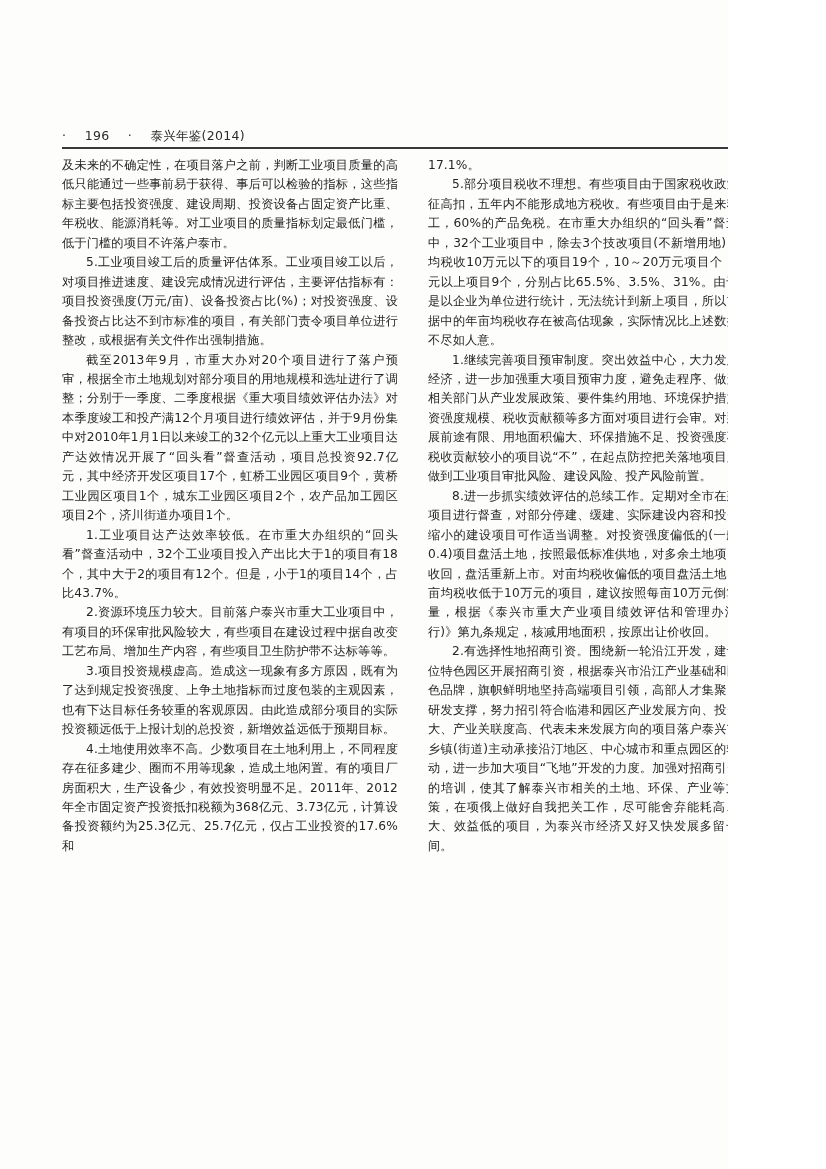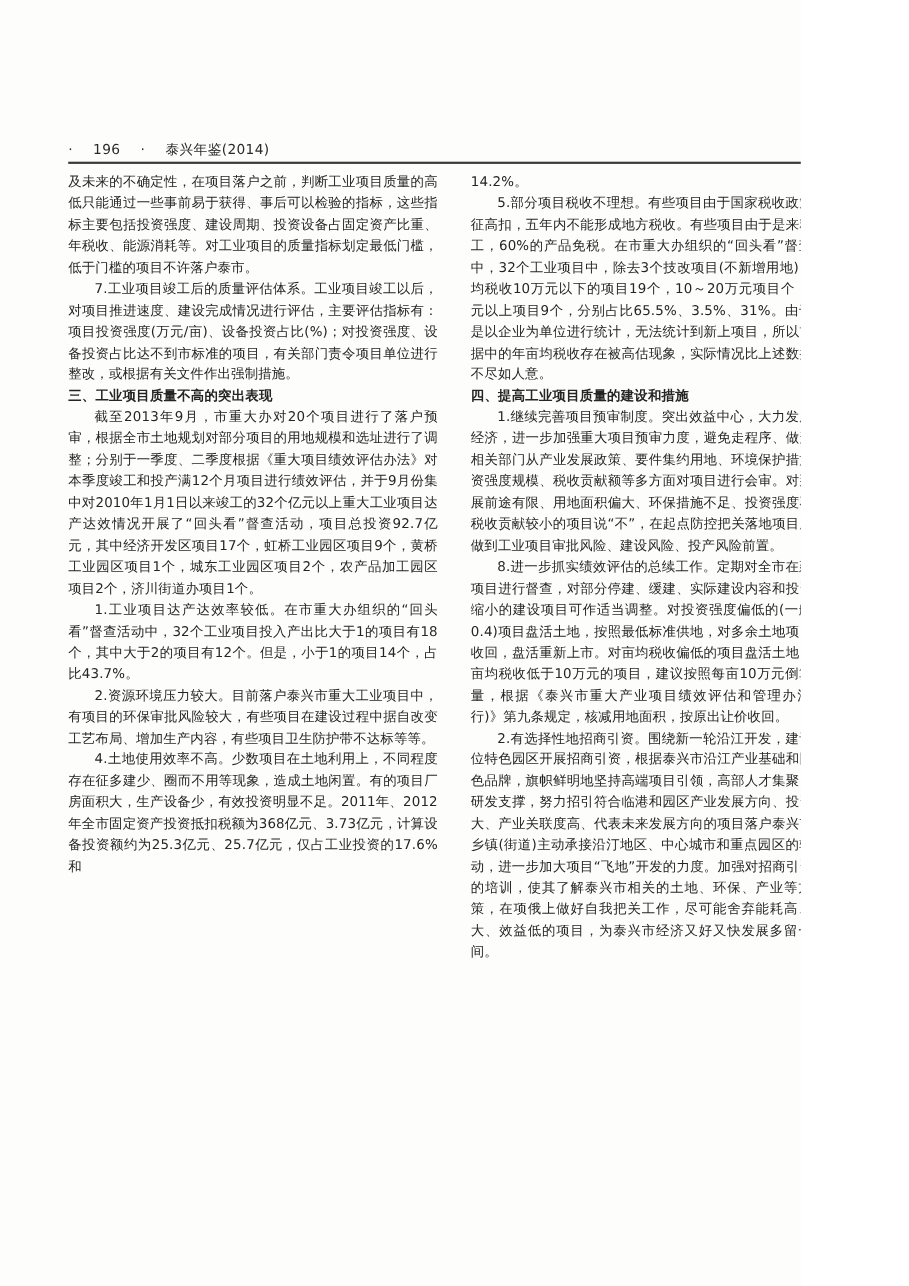--- a/index.html
+++ b/index.html
@@ -88,30 +88,29 @@
     <span>·</span>
     <span class="dot">&nbsp;</span>
     <span>泰兴年鉴(2014)</span>
   </div>
 
   <div class="rule"></div>
 
   <div class="columns">
     <div class="col" id="col-left">
         <p class="noind">及未来的不确定性，在项目落户之前，判断工业项目质量的高低只能通过一些事前易于获得、事后可以检验的指标，这些指标主要包括投资强度、建设周期、投资设备占固定资产比重、年税收、能源消耗等。对工业项目的质量指标划定最低门槛，低于门槛的项目不许落户泰市。</p>
-        <p class="ind">7.工业项目竣工后的质量评估体系。工业项目竣工以后，对项目推进速度、建设完成情况进行评估，主要评估指标有：项目投资强度(万元/亩)、设备投资占比(%)；对投资强度、设备投资占比达不到市标准的项目，有关部门责令项目单位进行整改，或根据有关文件作出强制措施。</p>
-        <p class="sec">三、工业项目质量不高的突出表现</p>
+        <p class="ind">5.工业项目竣工后的质量评估体系。工业项目竣工以后，对项目推进速度、建设完成情况进行评估，主要评估指标有：项目投资强度(万元/亩)、设备投资占比(%)；对投资强度、设备投资占比达不到市标准的项目，有关部门责令项目单位进行整改，或根据有关文件作出强制措施。</p>
         <p class="ind">截至2013年9月，市重大办对20个项目进行了落户预审，根据全市土地规划对部分项目的用地规模和选址进行了调整；分别于一季度、二季度根据《重大项目绩效评估办法》对本季度竣工和投产满12个月项目进行绩效评估，并于9月份集中对2010年1月1日以来竣工的32个亿元以上重大工业项目达产达效情况开展了“回头看”督查活动，项目总投资92.7亿元，其中经济开发区项目17个，虹桥工业园区项目9个，黄桥工业园区项目1个，城东工业园区项目2个，农产品加工园区项目2个，济川街道办项目1个。</p>
         <p class="ind">1.工业项目达产达效率较低。在市重大办组织的“回头看”督查活动中，32个工业项目投入产出比大于1的项目有18个，其中大于2的项目有12个。但是，小于1的项目14个，占比43.7%。</p>
         <p class="ind">2.资源环境压力较大。目前落户泰兴市重大工业项目中，有项目的环保审批风险较大，有些项目在建设过程中据自改变工艺布局、增加生产内容，有些项目卫生防护带不达标等等。</p>
+        <p class="ind">3.项目投资规模虚高。造成这一现象有多方原因，既有为了达到规定投资强度、上争土地指标而过度包装的主观因素，也有下达目标任务较重的客观原因。由此造成部分项目的实际投资额远低于上报计划的总投资，新增效益远低于预期目标。</p>
         <p class="ind">4.土地使用效率不高。少数项目在土地利用上，不同程度存在征多建少、圈而不用等现象，造成土地闲置。有的项目厂房面积大，生产设备少，有效投资明显不足。2011年、2012年全市固定资产投资抵扣税额为368亿元、3.73亿元，计算设备投资额约为25.3亿元、25.7亿元，仅占工业投资的17.6%和</p>
       </div>
     <div class="col" id="col-right">
-        <p class="noind">14.2%。</p>
+        <p class="noind">17.1%。</p>
         <p class="ind">5.部分项目税收不理想。有些项目由于国家税收政策，低征高扣，五年内不能形成地方税收。有些项目由于是来料深加工，60%的产品免税。在市重大办组织的“回头看”督查活动中，32个工业项目中，除去3个技改项目(不新增用地)，年亩均税收10万元以下的项目19个，10～20万元项目个，20万元以上项目9个，分别占比65.5%、3.5%、31%。由于税收是以企业为单位进行统计，无法统计到新上项目，所以前述数据中的年亩均税收存在被高估现象，实际情况比上述数据更为不尽如人意。</p>
-        <p class="sec">四、提高工业项目质量的建设和措施</p>
         <p class="ind">1.继续完善项目预审制度。突出效益中心，大力发展税源经济，进一步加强重大项目预审力度，避免走程序、做形式。相关部门从产业发展政策、要件集约用地、环境保护措施、投资强度规模、税收贡献额等多方面对项目进行会审。对那些发展前途有限、用地面积偏大、环保措施不足、投资强度不够、税收贡献较小的项目说“不”，在起点防控把关落地项目质量，做到工业项目审批风险、建设风险、投产风险前置。</p>
         <p class="ind">8.进一步抓实绩效评估的总续工作。定期对全市在建重大项目进行督查，对部分停建、缓建、实际建设内容和投资规模缩小的建设项目可作适当调整。对投资强度偏低的(一般低于0.4)项目盘活土地，按照最低标准供地，对多余土地项目原价收回，盘活重新上市。对亩均税收偏低的项目盘活土地，针对亩均税收低于10万元的项目，建议按照每亩10万元倒算用地量，根据《泰兴市重大产业项目绩效评估和管理办法（试行)》第九条规定，核减用地面积，按原出让价收回。</p>
         <p class="ind">2.有选择性地招商引资。围绕新一轮沿江开发，建设高品位特色园区开展招商引资，根据泰兴市沿江产业基础和园区特色品牌，旗帜鲜明地坚持高端项目引领，高部人才集聚、高端研发支撑，努力招引符合临港和园区产业发展方向、投资规模大、产业关联度高、代表未来发展方向的项目落户泰兴市。各乡镇(街道)主动承接沿汀地区、中心城市和重点园区的辐射带动，进一步加大项目“飞地”开发的力度。加强对招商引资人员的培训，使其了解泰兴市相关的土地、环保、产业等方面政策，在项俄上做好自我把关工作，尽可能舍弃能耗高、污染大、效益低的项目，为泰兴市经济又好又快发展多留一分空间。</p>
       </div>
   </div>
 
 </div>
 
 </body></html>

